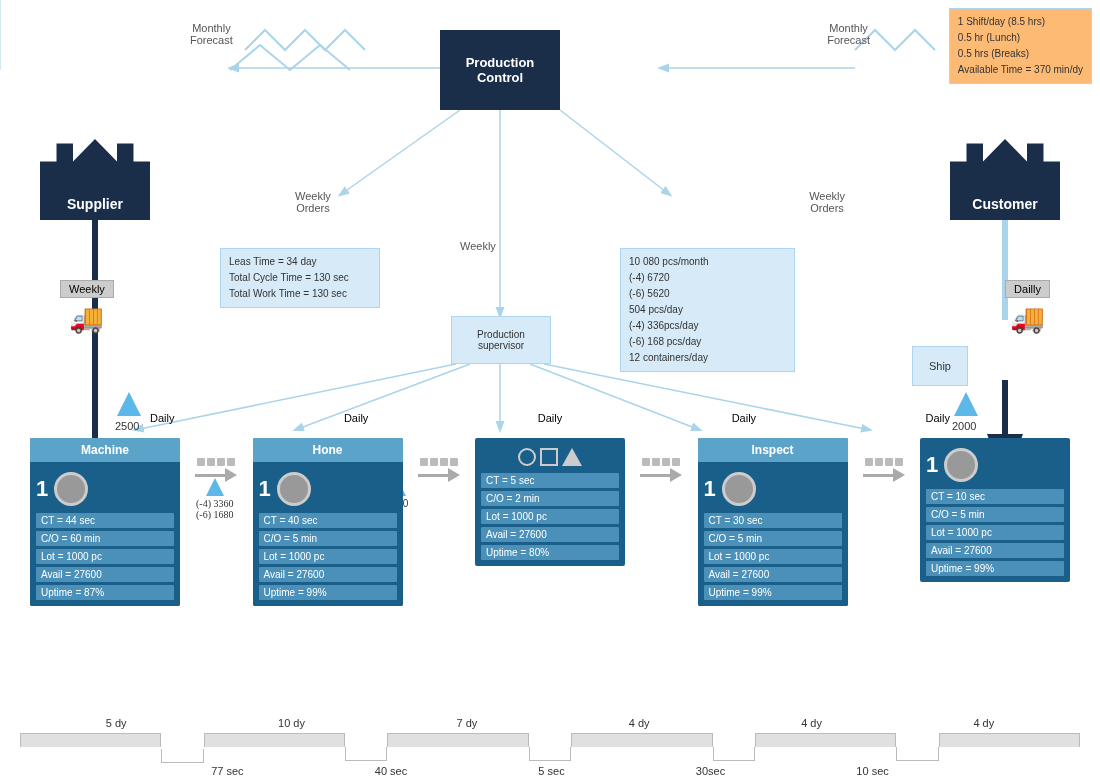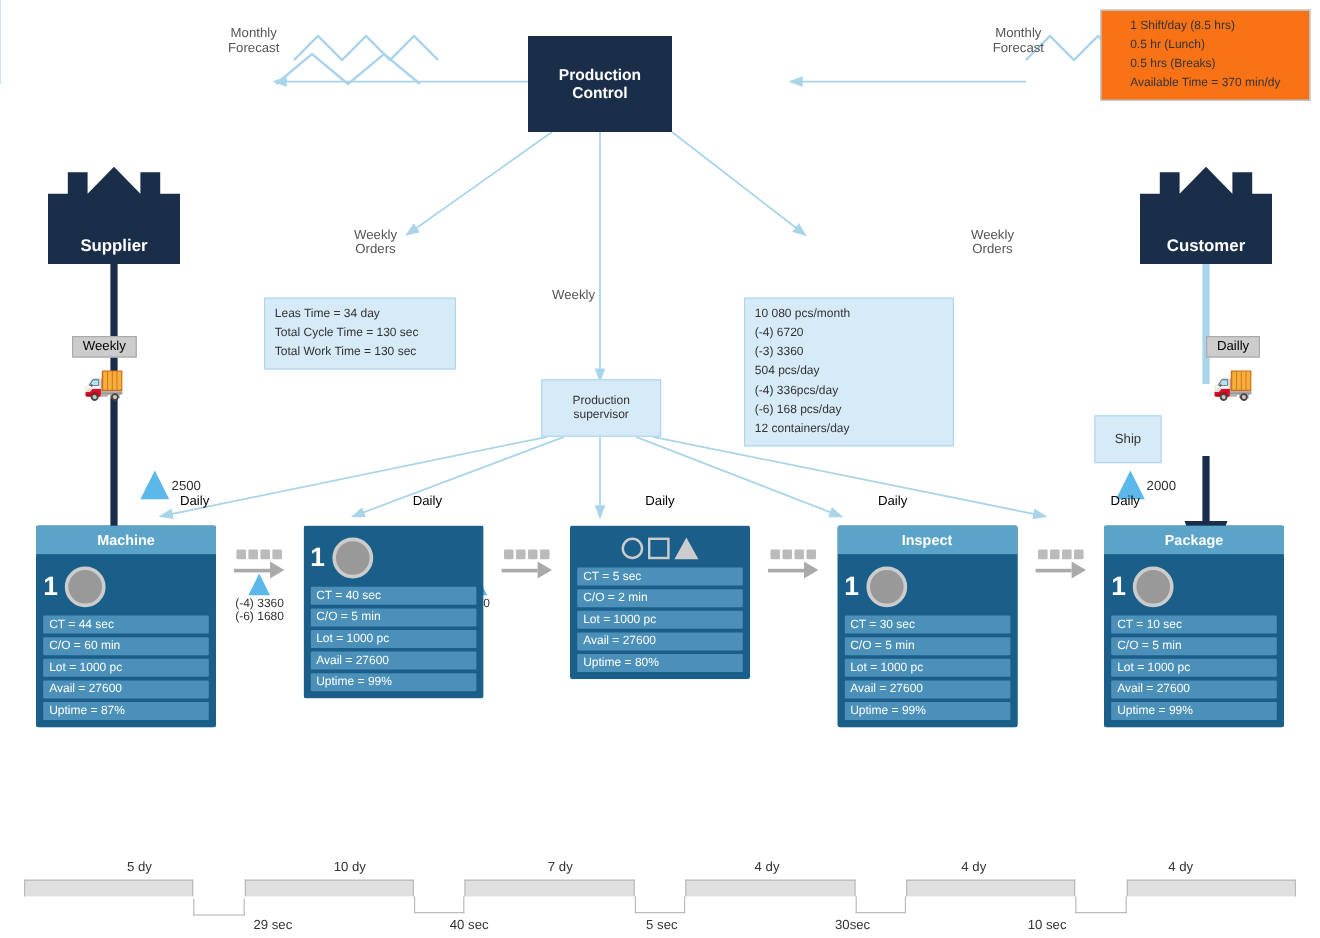--- a/index.html
+++ b/index.html
@@ -76,23 +76,23 @@
       font-size: 11px;
       color: #555;
       text-align: center;
     }
 
     
     .info-box-topright {
       position: absolute;
       top: 8px;
       right: 8px;
-      background: #f97316;
+      background: #fdba74;
       border: 1px solid #aed6f1;
-      padding: 5px 24px;
+      padding: 5px 8px;
       font-size: 10px;
       color: #333;
       line-height: 1.6;
     }
 
     
     .weekly-orders-left {
       position: absolute;
       top: 190px;
       left: 295px;
@@ -184,22 +184,21 @@
       justify-content: center;
       text-align: center;
       font-size: 10px;
       color: #333;
     }
 
     
     .inventory {
       position: absolute;
       display: flex;
-      flex-direction: row;
-      align-items: center;
+      flex-direction: column;
       font-size: 11px;
       color: #333;
     }
 
     
     .process-row {
       position: absolute;
       top: 438px;
       left: 30px;
       right: 30px;
@@ -404,21 +403,21 @@
 
   <div class="info-box-left">
     <div>Leas Time = 34 day</div>
     <div>Total Cycle Time = 130 sec</div>
     <div>Total Work Time = 130 sec</div>
   </div>
 
   <div class="info-box-center">
     <div>10 080 pcs/month</div>
     <div>(-4) 6720</div>
-    <div>(-3) 3360</div>
+    <div>(-6) 5620</div>
     <div>504 pcs/day</div>
     <div>(-4) 336pcs/day</div>
     <div>(-6) 168 pcs/day</div>
     <div>12 containers/day</div>
   </div>
 
   <div class="prod-supervisor">
     <span style="white-space:pre-line;">Production
 supervisor</span>
   </div>
@@ -442,21 +441,21 @@
     <div class="inv-num">2500</div>
   </div>
 
   <div class="inventory" style="position:absolute; top:390px; right:120px;">
     <svg width="28" height="28" viewBox="0 0 28 28">
         <polygon points="14,2 26,26 2,26" fill="#5bb8e8"></polygon>
       </svg>
     <div class="inv-num">2000</div>
   </div>
 
-  <div style="position:absolute; top:476px; left:196px; display:flex; flex-direction:column; align-items:center;">
+  <div style="position:absolute; top:476px; left:196px; display:flex; flex-direction:column; align-items:center;font-family:Liberation Serif, serif;">
     <svg width="22" height="22" viewBox="0 0 22 22">
         <polygon points="11,2 20,20 2,20" fill="#5bb8e8"></polygon>
       </svg>
     <div style="font-size:10px;color:#333;">(-4) <span>3360</span></div>
     <div style="font-size:10px;color:#333;">(-6) <span>1680</span></div>
   </div>
 
   <div style="position:absolute; top:476px; left:386px; display:flex; flex-direction:column; align-items:center;">
     <svg width="22" height="22" viewBox="0 0 22 22">
         <polygon points="11,2 20,20 2,20" fill="#5bb8e8"></polygon>
@@ -510,20 +509,21 @@
           <div class="dot"></div>
           <div class="dot"></div>
       </div>
       <div style="display:flex; align-items:center;">
         <div style="height:3px; width:30px; background:#aaa;"></div>
         <div style="width:0;height:0;border-top:7px solid transparent;border-bottom:7px solid transparent;border-left:12px solid #aaa;"></div>
       </div>
     </div>
 
     <div class="process-box">
+      <div class="process-header">Hone</div>
       <div class="process-body">
         <div class="process-icon-row">
           <span class="process-num">1</span>
           <div class="circle-icon"></div>
         </div>
         <div class="process-data-row">CT = 40 sec</div>
         <div class="process-data-row">C/O = 5 min</div>
         <div class="process-data-row">Lot = 1000 pc</div>
         <div class="process-data-row">Avail = 27600</div>
         <div class="process-data-row">Uptime = 99%</div>
@@ -593,21 +593,20 @@
           <div class="dot"></div>
           <div class="dot"></div>
       </div>
       <div style="display:flex; align-items:center;">
         <div style="height:3px; width:30px; background:#aaa;"></div>
         <div style="width:0;height:0;border-top:7px solid transparent;border-bottom:7px solid transparent;border-left:12px solid #aaa;"></div>
       </div>
     </div>
 
     <div class="process-box">
-      <div class="process-header">Package</div>
       <div class="process-body">
         <div class="process-icon-row">
           <span class="process-num">1</span>
           <div class="circle-icon"></div>
         </div>
         <div class="process-data-row">CT = 10 sec</div>
         <div class="process-data-row">C/O = 5 min</div>
         <div class="process-data-row">Lot = 1000 pc</div>
         <div class="process-data-row">Avail = 27600</div>
         <div class="process-data-row">Uptime = 99%</div>
@@ -660,21 +659,21 @@
       </div>
       <div style="flex:0.3;">
         <div style="height:14px; background:#fff; border:1px solid #bbb; border-top:none; margin-top:14px;"></div>
       </div>
       <div style="flex:1;">
         <div style="height:14px; background:#e0e0e0; border:1px solid #bbb; border-bottom:none;"></div>
       </div>
     </div>
 
     <div style="display:flex; justify-content:space-evenly; padding:0 80px; font-size:11px; color:#333; margin-top:2px;">
-      <span>29 sec</span>
+      <span>77 sec</span>
       <span>40 sec</span>
       <span>5 sec</span>
       <span>30sec</span>
       <span>10 sec</span>
     </div>
   </div>
 
 </div>
 
 </body></html>

